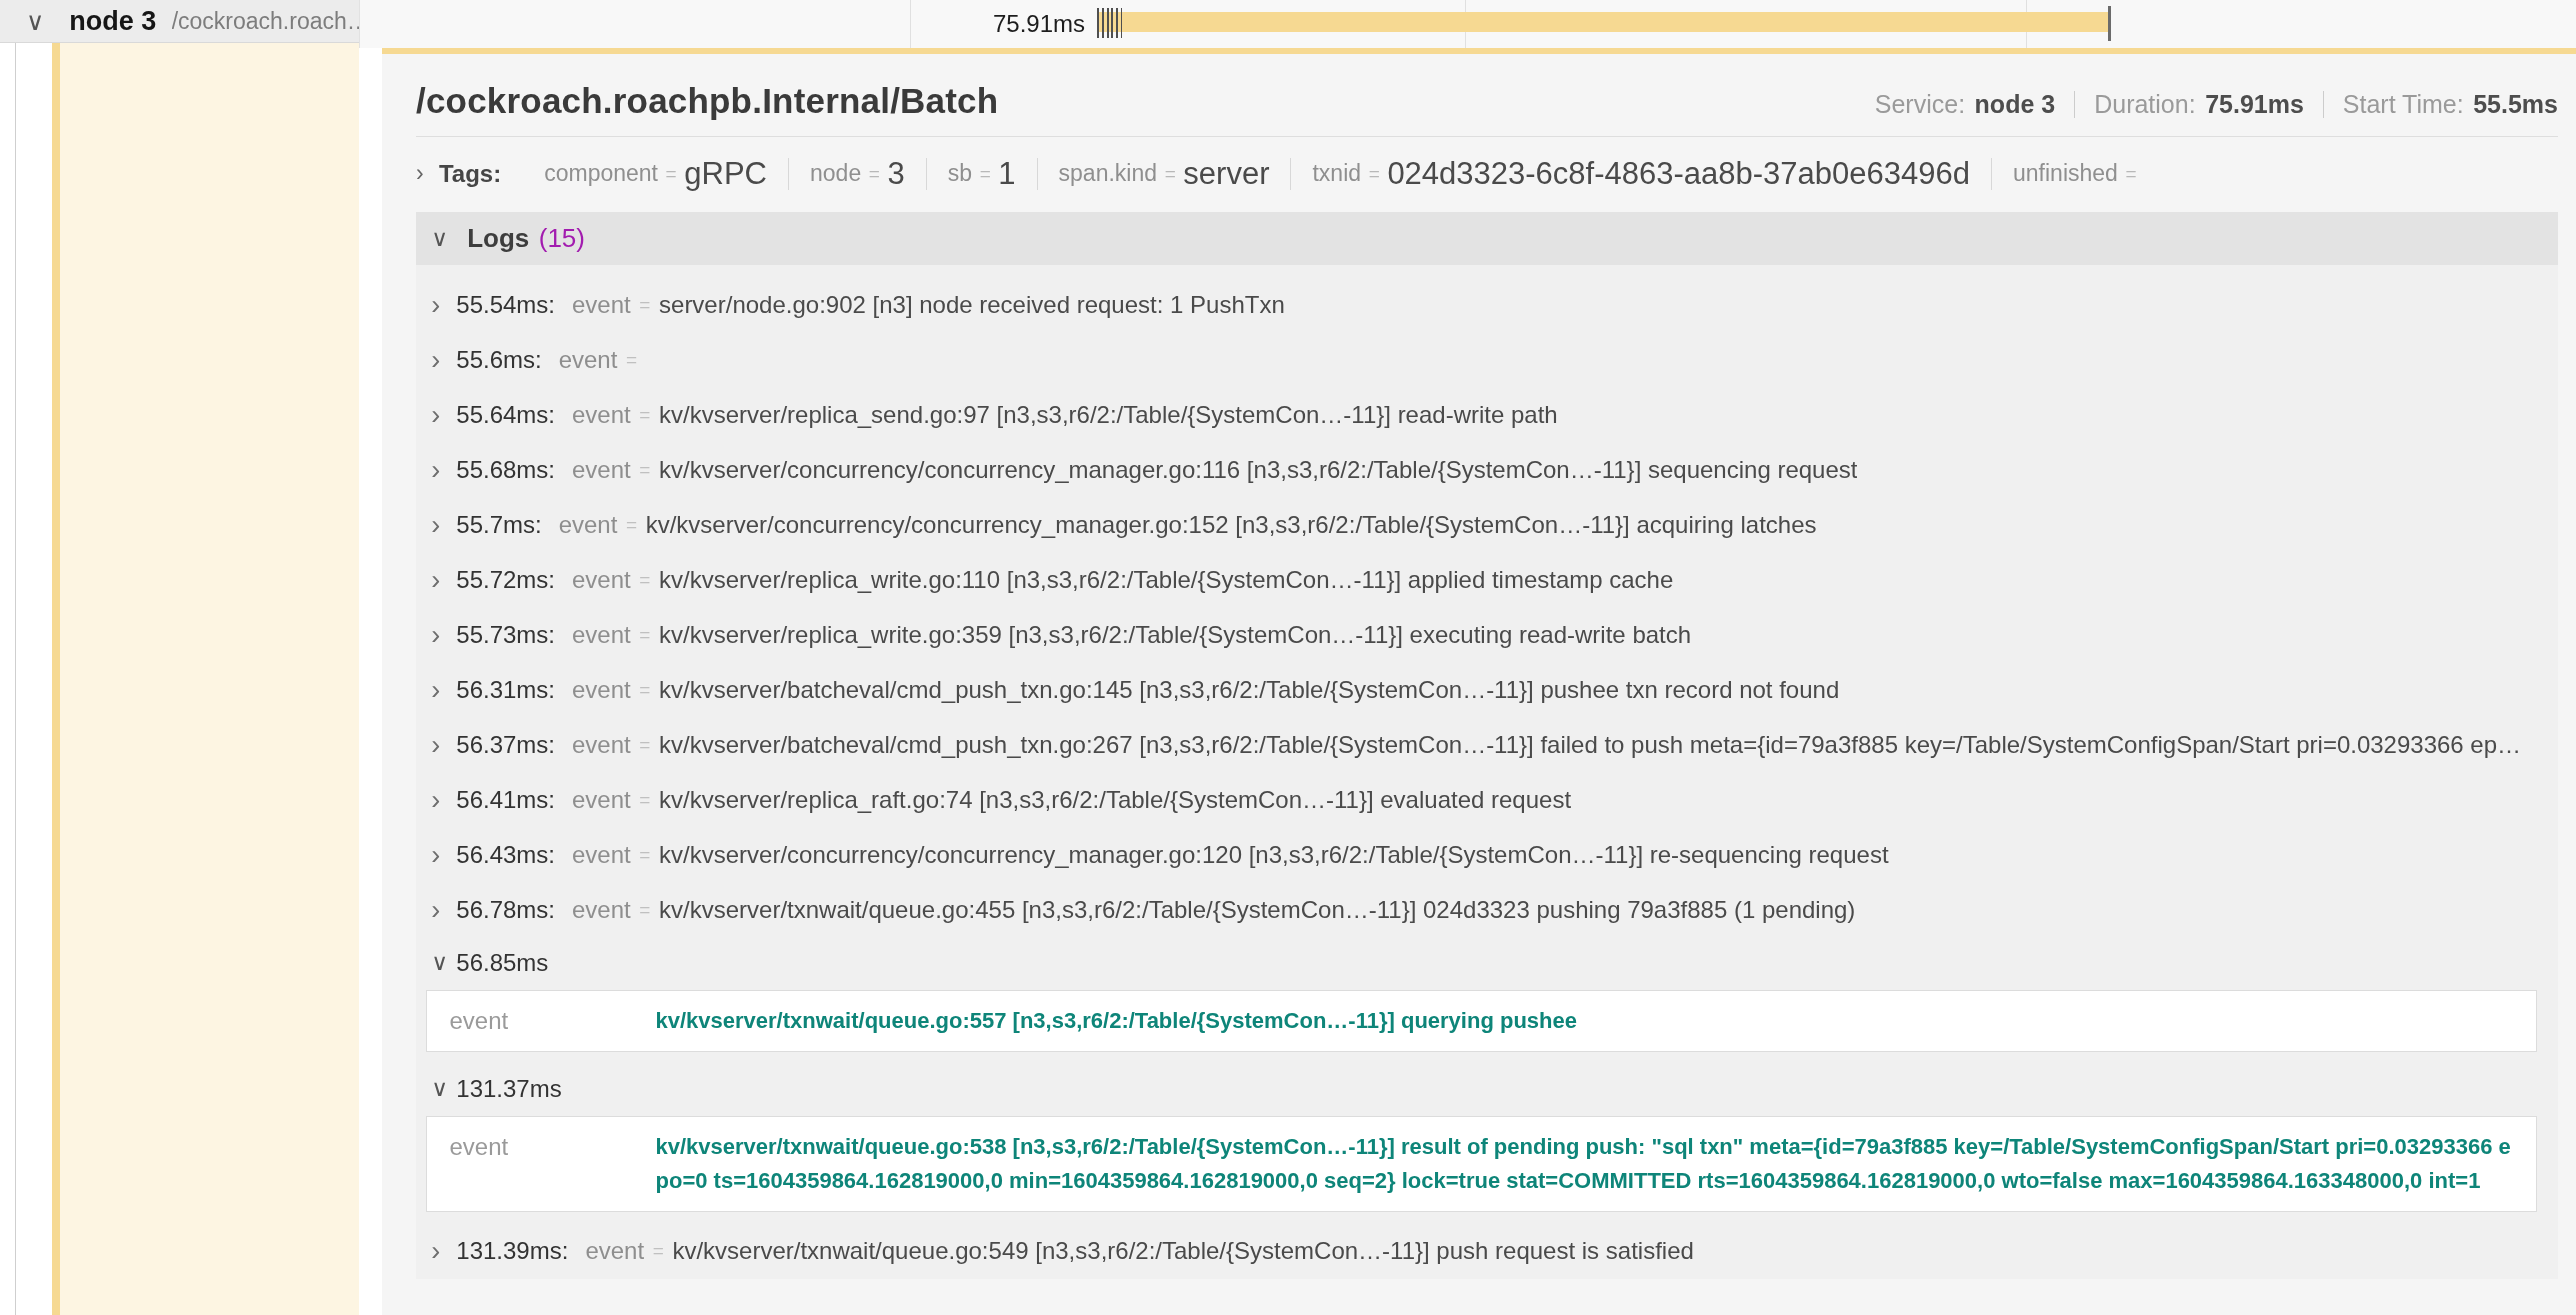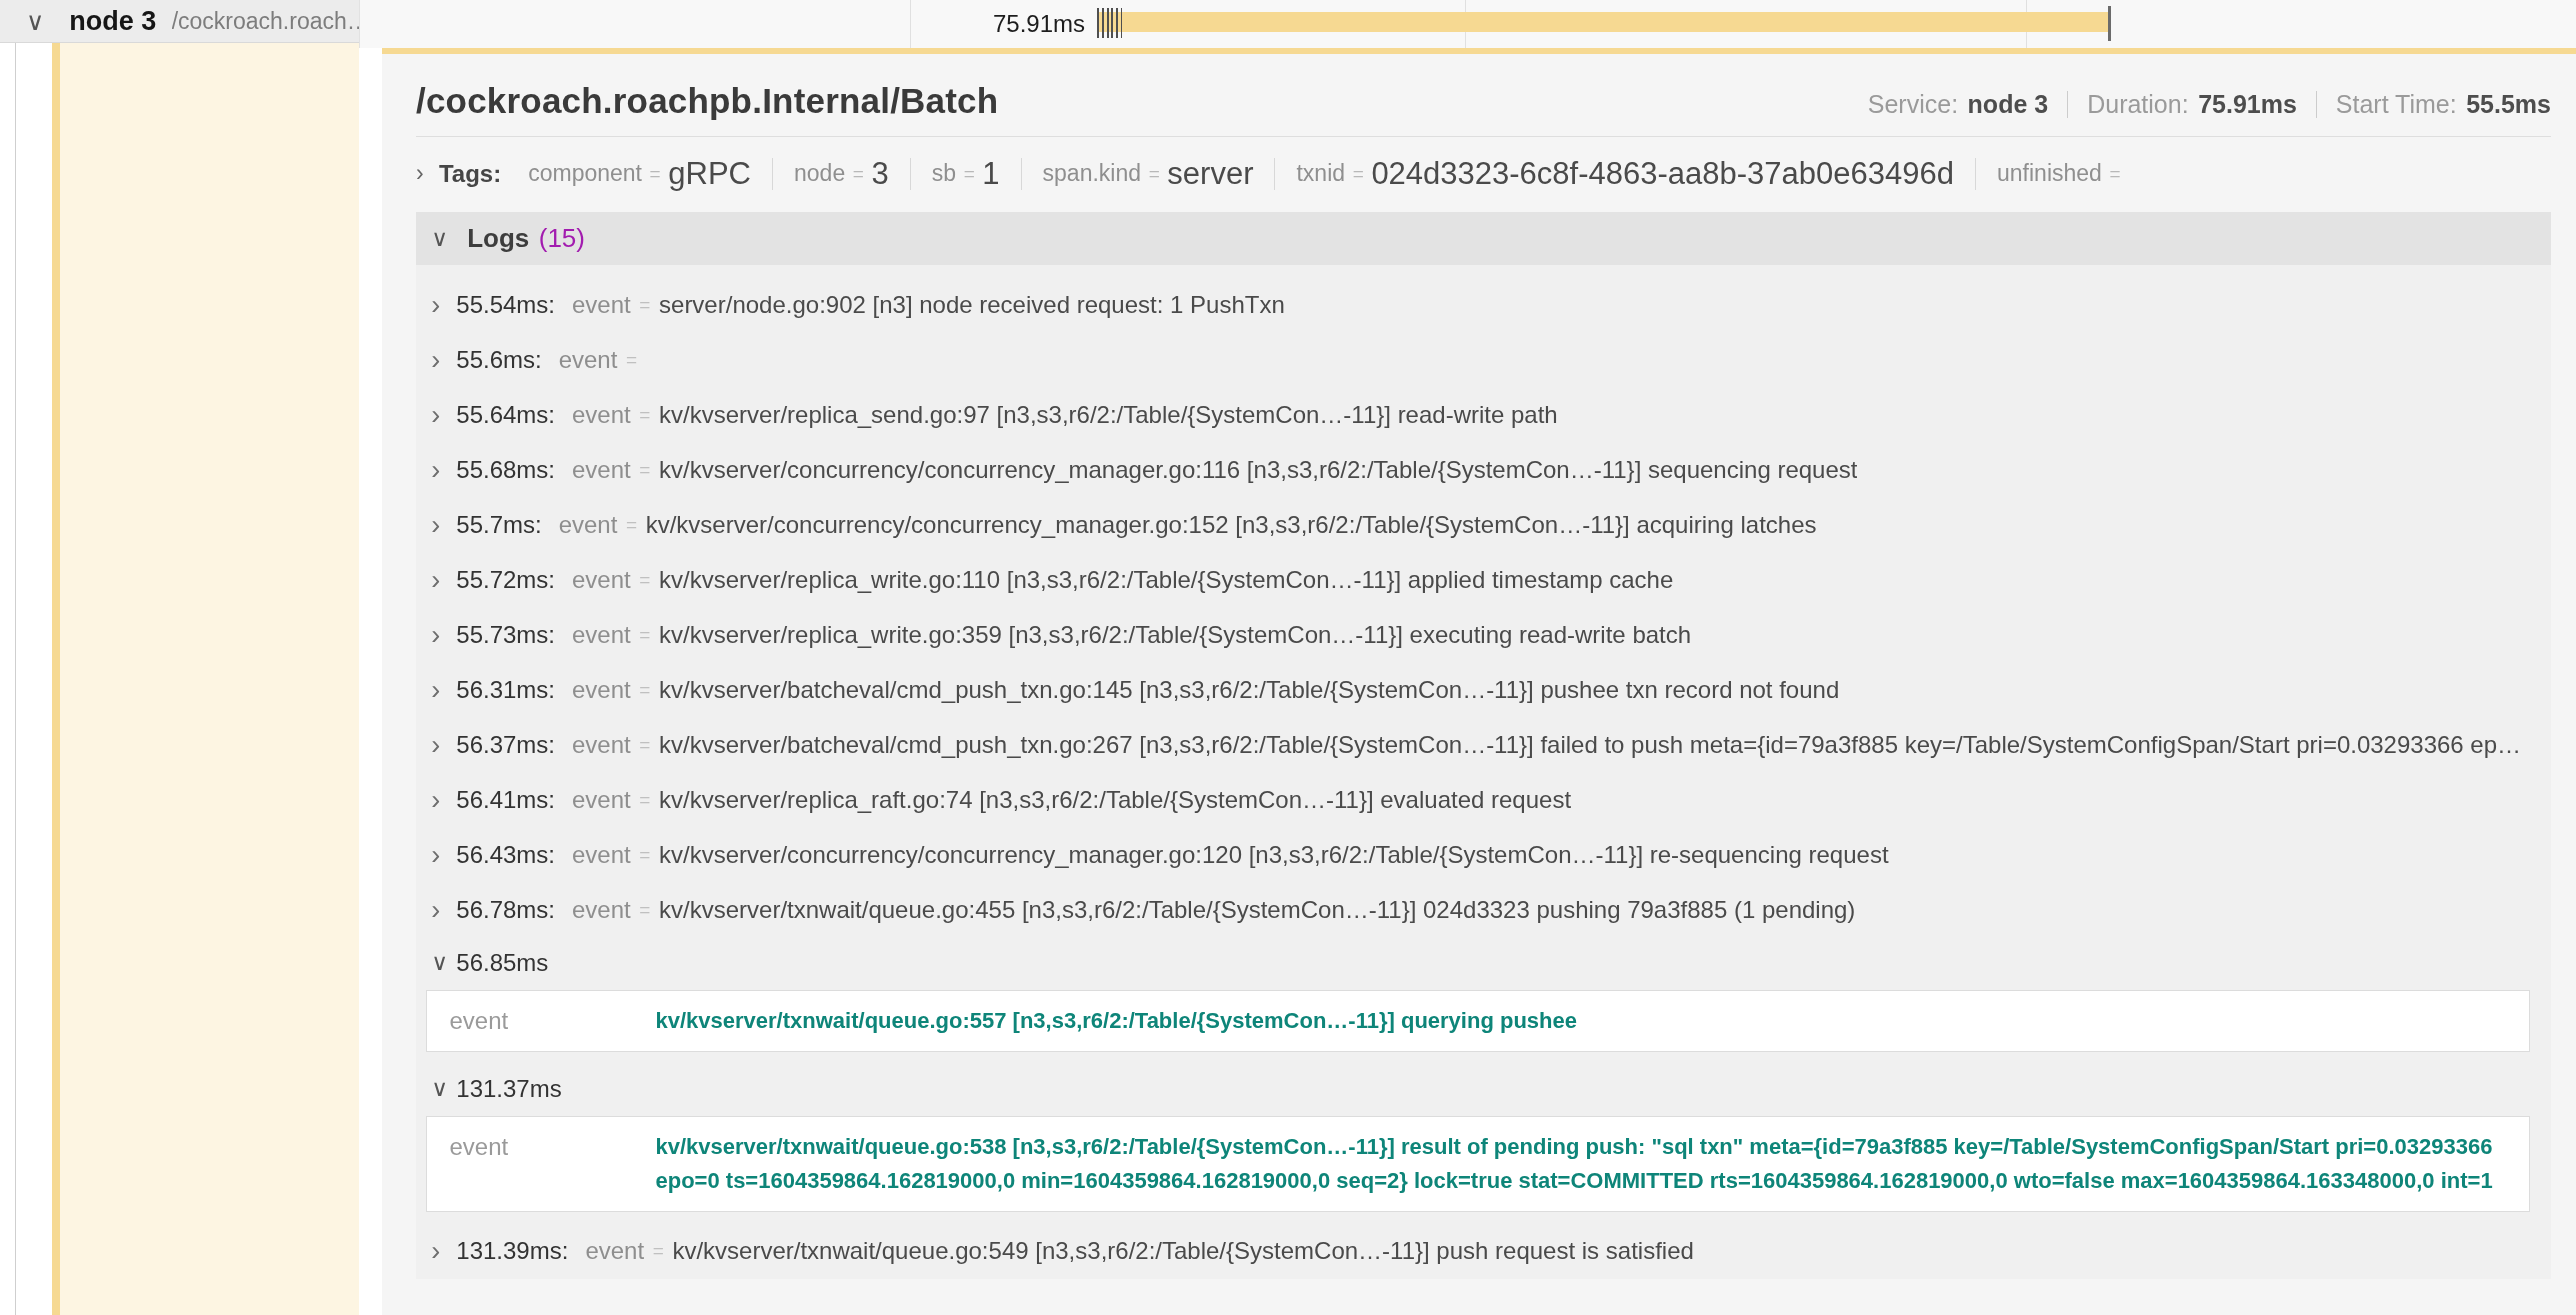--- a/index.html
+++ b/index.html
@@ -28,32 +28,32 @@
   .gridline{position:absolute; top:0; height:48px; width:1px; background:#e0e0e0;}
   .span-bar{position:absolute; left:739px; top:12.4px; width:1009px; height:20px; background:var(--amber); cursor:pointer;}
   .bar-label{position:absolute; left:534px; top:9.5px; width:191px; text-align:right;
     font-size:24px; color:#1d1d1d; white-space:nowrap;}
   .log-ticks{position:absolute; left:737px; top:7.6px; width:25px; height:30.5px;
     background:repeating-linear-gradient(to right,#4f4f4f 0 1.9px,transparent 1.9px 4.8px);}
   .end-tick{position:absolute; left:1748px; top:5.7px; width:2.9px; height:35px; background:#6b6b6b;}
 
   
   .panel{position:absolute; left:382px; top:48px; right:0; bottom:0; background:var(--panel);
-    border-top:6.7px solid var(--amber); padding:0 25px 0 34px; overflow:hidden;}
+    border-top:6.7px solid var(--amber); padding:0 18px 0 34px; overflow:hidden;}
   .title-row{display:flex; align-items:baseline; justify-content:space-between; margin-top:27px;}
   .span-title{font-size:35px; font-weight:700; color:#3a3a3a; letter-spacing:0.2px;}
   .meta{display:flex; align-items:center; font-size:25px; white-space:nowrap;}
   .meta .lbl{color:#9a9a9a; margin-right:9.5px;}
   .meta .val{color:#4d4d4d; font-weight:700;}
   .meta .sep{border-left:1px solid #ccc; height:27px; margin:0 19px;}
   .hdr-divider{border-bottom:1px solid #dedede; margin-top:15.3px;}
 
   .tags-row{display:flex; align-items:center; margin-top:15.3px; height:42px;}
   .tags-row .chev{font-size:23px; color:#666; margin-right:15.3px;}
-  .tags-label{font-size:24px; font-weight:700; color:#464646; margin-right:6px;}
+  .tags-label{font-size:24px; font-weight:700; color:#464646; margin-right:22px;}
   .tag-item{display:flex; align-items:center; padding:0 21px; height:32px;}
   .tag-item + .tag-item{border-left:1px solid #d8d8d8;}
   .tag-key{font-size:23px; color:#8f8f8f;}
   .tag-eq{font-size:19px; color:#b8b8b8; margin:0 7.6px;}
   .tag-val{font-size:31px; color:#4a4a4a; white-space:nowrap;}
 
   .logs-block{margin-top:17px;}
   .logs-header{background:var(--hdrbg); height:53px; display:flex; align-items:center;
     padding-left:15.3px; cursor:pointer;}
   .logs-header .chev{font-size:23px; color:#555; margin-right:19px;}

